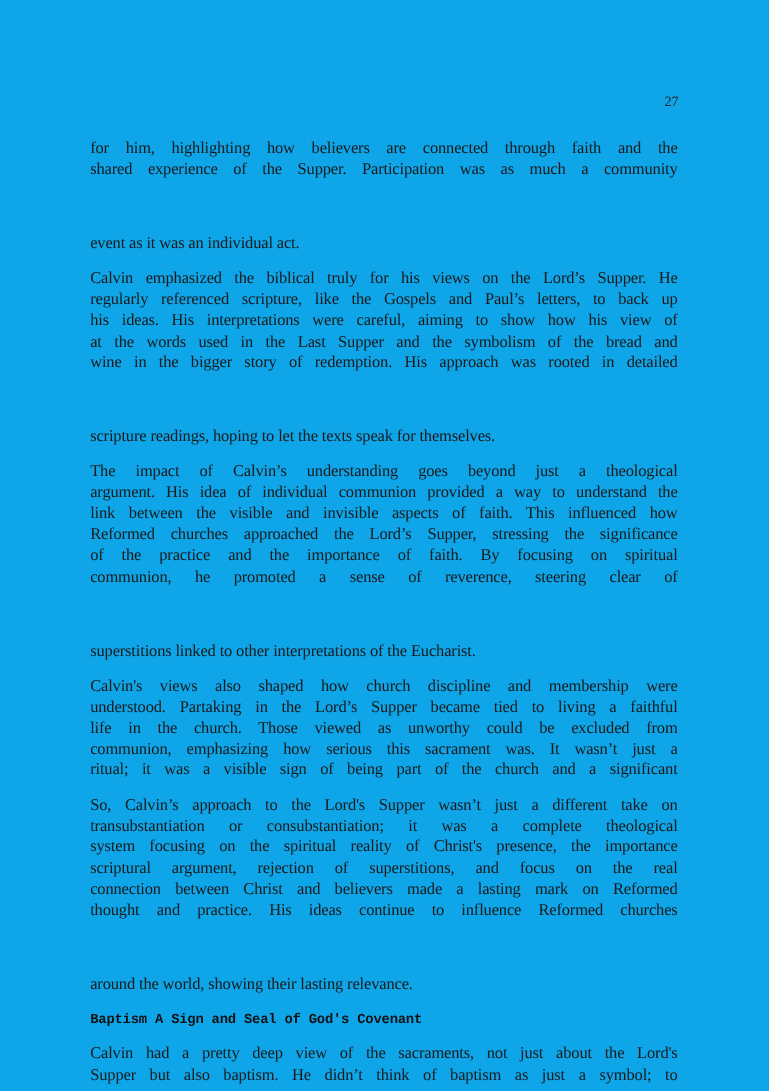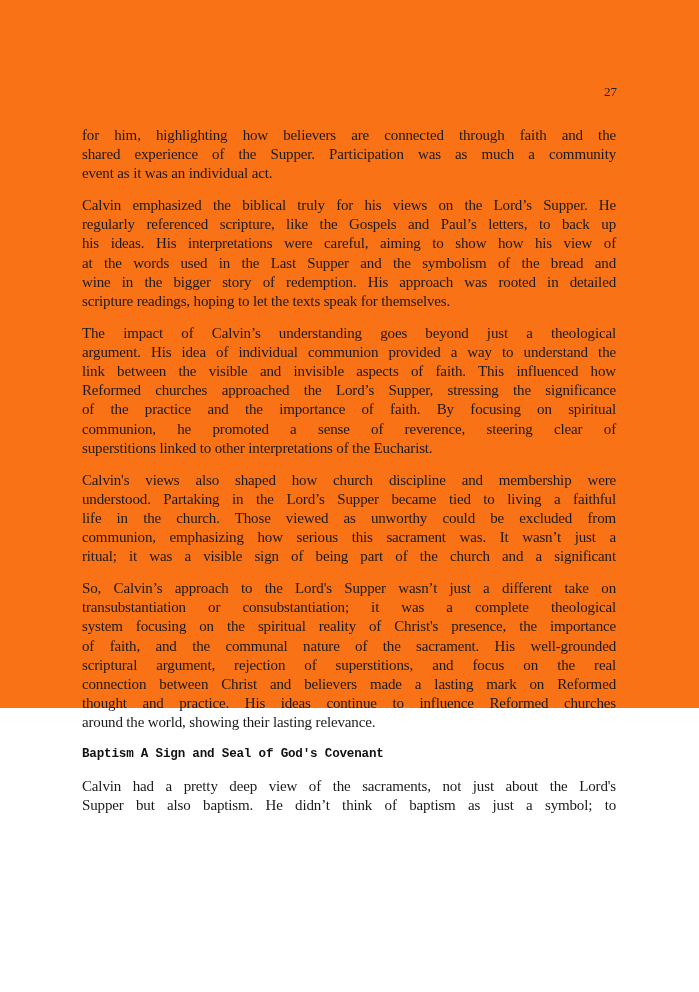--- a/index.html
+++ b/index.html
@@ -1,30 +1,30 @@
 <!DOCTYPE html>
 <html><head>
 <meta charset="utf-8">
 <style>
   html, body { margin: 0; padding: 0; background: #ffffff; }
   body { width: 699px; height: 992px; position: relative; overflow: hidden; }
-  .page { position: absolute; left: 0; top: 0; width: 699px; height: 708px; background: #f97316; }
+  .page { position: absolute; left: 0; top: 0; width: 699px; height: 992px; background: #0ea5e9; }
   .page-number {
     position: absolute; top: 84px; right: 82px;
     font-family: "Liberation Serif", serif; font-size: 13px; color: #222;
   }
   .body { position: absolute; left: 82px; top: 126px; width: 534px; }
   .para { margin: 0 0 12.5px 0; }
   .line {
     font-family: Liberation Serif, serif; font-size: 15px; color: #1a1a1a;
     height: 19.2px; line-height: 19.2px; white-space: nowrap;
     text-align: justify; text-align-last: justify;
     letter-spacing: -0.15px;
   }
-  .line.last { text-align-last: left; }
+  .line.last { text-align-last: left; margin-top: 48px; }
   .heading {
     font-family: Liberation Mono, monospace; font-weight: bold; font-size: 12.6px;
     color: #111; height: 19.2px; line-height: 19.2px; margin: 0 0 12.5px 0;
     letter-spacing: -0.2px;
   }
 </style>
 </head>
 <body>
 
 <div class="page">
@@ -61,21 +61,20 @@
       <div class="line">understood. Partaking in the Lord’s Supper became tied to living a faithful</div>
       <div class="line">life in the church. Those viewed as unworthy could be excluded from</div>
       <div class="line">communion, emphasizing how serious this sacrament was. It wasn’t just a</div>
       <div class="line">ritual; it was a visible sign of being part of the church and a significant</div>
     </div>
 
     <div class="para">
       <div class="line">So, Calvin’s approach to the Lord's Supper wasn’t just a different take on</div>
       <div class="line">transubstantiation or consubstantiation; it was a complete theological</div>
       <div class="line">system focusing on the spiritual reality of Christ's presence, the importance</div>
-      <div class="line">of faith, and the communal nature of the sacrament. His well-grounded</div>
       <div class="line">scriptural argument, rejection of superstitions, and focus on the real</div>
       <div class="line">connection between Christ and believers made a lasting mark on Reformed</div>
       <div class="line">thought and practice. His ideas continue to influence Reformed churches</div>
       <div class="line last">around the world, showing their lasting relevance.</div>
     </div>
 
     <div class="heading">Baptism A Sign and Seal of God's Covenant</div>
 
     <div class="para">
       <div class="line">Calvin had a pretty deep view of the sacraments, not just about the Lord's</div>

